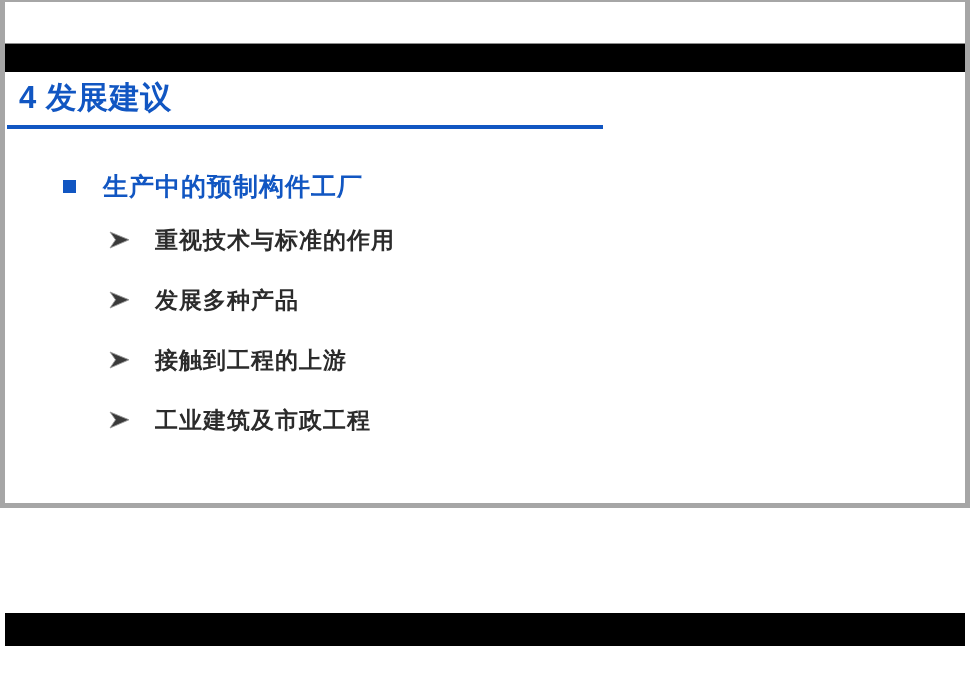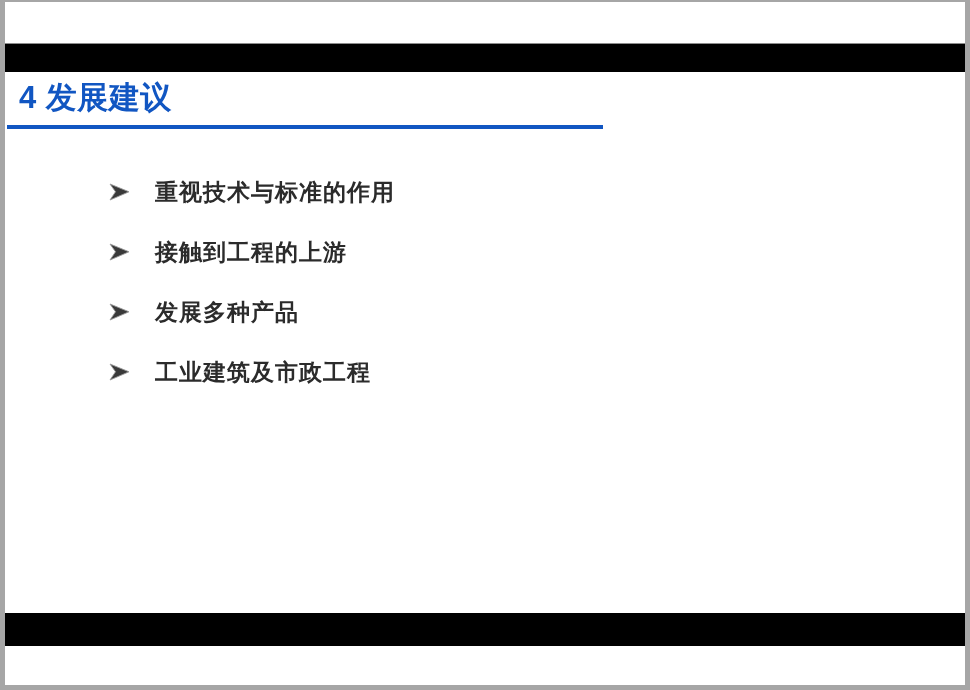--- a/index.html
+++ b/index.html
@@ -11,21 +11,21 @@
     width: 970px;
     height: 690px;
     font-family: "Liberation Sans", "DejaVu Sans", sans-serif;
     overflow: hidden;
   }
 
   
   .slide-frame {
     position: relative;
     width: 970px;
-    height: 690px;
+    height: 508px;
     box-sizing: border-box;
     background: #ffffff;
     border-left: 5px solid #a6a6a6;
     border-right: 5px solid #a6a6a6;
     border-top: 2px solid #a6a6a6;
     border-bottom: 5px solid #a6a6a6;
   }
 
   .slide-canvas {
     position: absolute;
@@ -139,46 +139,50 @@
 
     <div class="band band-top"></div>
 
     <div class="title-block">
       <h1 class="slide-title">4 发展建议</h1>
       <div class="title-rule"></div>
     </div>
 
     <div class="body-block">
 
+      <div class="level1-row">
+        <span class="level1-marker"></span>
+        <span class="level1-text">生产中的预制构件工厂</span>
+      </div>
 
       <div class="level2-row">
         <span class="level2-marker">
           <svg width="24" height="22" viewBox="0 0 24 22" aria-hidden="true">
             <path d="M2 3 L21 10.8 L2 19 L7.5 10.8 Z" fill="#3a3a3a" stroke="#9a9a9a" stroke-width="0.9"></path>
           </svg>
         </span>
         <span class="level2-text">重视技术与标准的作用</span>
       </div>
 
       <div class="level2-row">
         <span class="level2-marker">
           <svg width="24" height="22" viewBox="0 0 24 22" aria-hidden="true">
             <path d="M2 3 L21 10.8 L2 19 L7.5 10.8 Z" fill="#3a3a3a" stroke="#9a9a9a" stroke-width="0.9"></path>
           </svg>
         </span>
-        <span class="level2-text">接触到工程的上游</span>
+        <span class="level2-text">发展多种产品</span>
       </div>
 
       <div class="level2-row">
         <span class="level2-marker">
           <svg width="24" height="22" viewBox="0 0 24 22" aria-hidden="true">
             <path d="M2 3 L21 10.8 L2 19 L7.5 10.8 Z" fill="#3a3a3a" stroke="#9a9a9a" stroke-width="0.9"></path>
           </svg>
         </span>
-        <span class="level2-text">发展多种产品</span>
+        <span class="level2-text">接触到工程的上游</span>
       </div>
 
 
       <div class="level2-row">
         <span class="level2-marker">
           <svg width="24" height="22" viewBox="0 0 24 22" aria-hidden="true">
             <path d="M2 3 L21 10.8 L2 19 L7.5 10.8 Z" fill="#3a3a3a" stroke="#9a9a9a" stroke-width="0.9"></path>
           </svg>
         </span>
         <span class="level2-text">工业建筑及市政工程</span>

